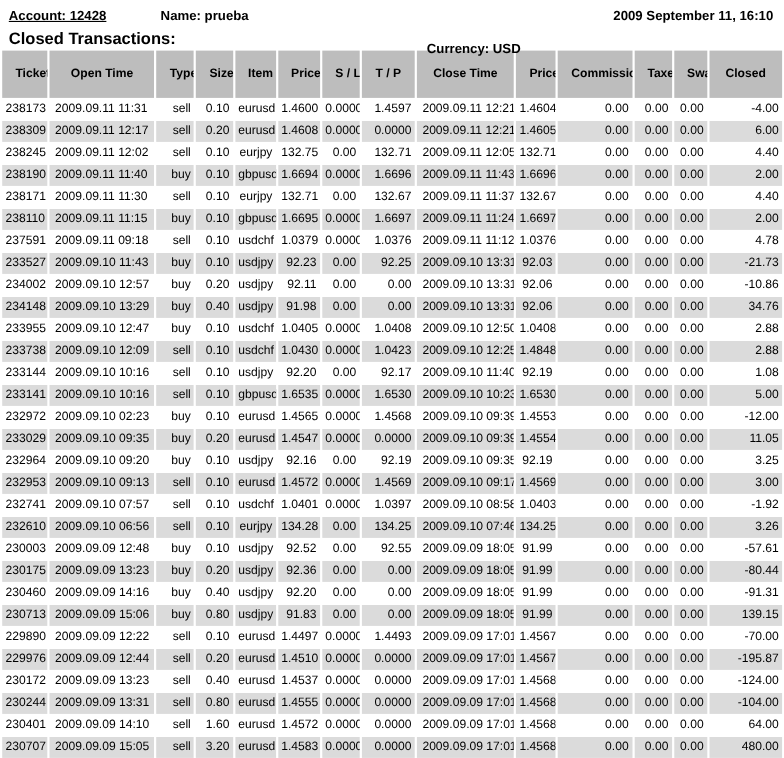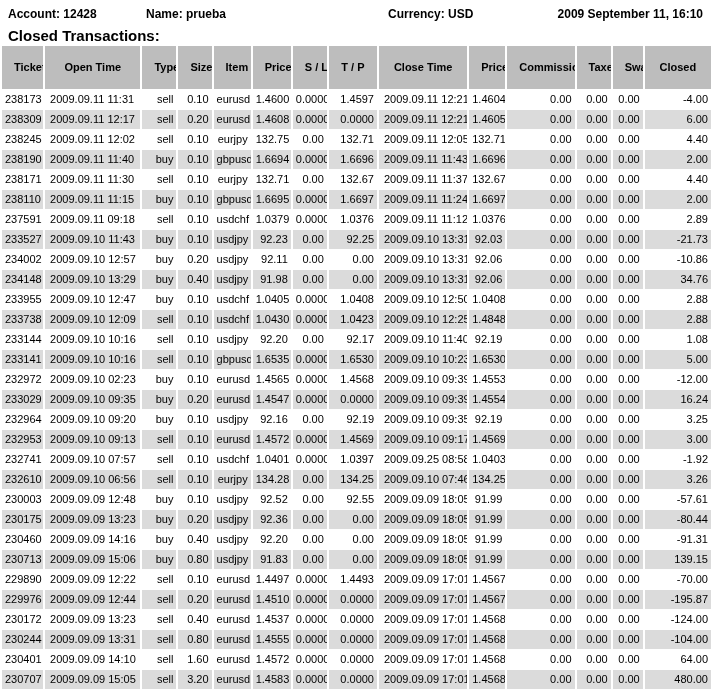--- a/index.html
+++ b/index.html
@@ -2,23 +2,23 @@
 <html style="--header-row: #bdbdbd; --stripe-row: #dbdbdb; --background: #ffffff;"><head>
 <meta charset="utf-8">
 <style>
   html,body{margin:0;padding:0;}
   body{
     width:713px;height:689px;overflow:hidden;background:#fff;
     font-family:"Liberation Sans",sans-serif;color:#000;
   }
   .topbar{position:relative;height:24px;font-weight:bold;font-size:12px;}
   .topbar span{position:absolute;top:7px;white-space:nowrap;}
-  .acct{left:8px;}
+  .acct{left:8px;text-decoration:underline;}
   .name{left:146px;}
-  .curr{left:388px;}
+  .curr{left:388px;margin-top:30px;}
   .dt{right:10px;}
   .section-title{font-weight:bold;font-size:15px;margin:3px 0 1px 8px;}
   table{
     table-layout:fixed;width:713px;
     border-collapse:separate;border-spacing:2px 1px;
     font-size:11px;margin-top:1px;
   }
   th{
     background:var(--header-row,#bdbdbd);
     font-weight:bold;height:19px;line-height:19px;
@@ -184,21 +184,21 @@
         <td>0.10</td>
         <td>usdchf</td>
         <td>1.0379</td>
         <td>0.0000</td>
         <td>1.0376</td>
         <td>2009.09.11 11:12</td>
         <td>1.0376</td>
         <td>0.00</td>
         <td>0.00</td>
         <td>0.00</td>
-        <td>2.89</td>
+        <td>4.78</td>
       </tr>
       <tr class="stripe">
         <td>233527</td>
         <td>2009.09.10 11:43</td>
         <td>buy</td>
         <td>0.10</td>
         <td>usdjpy</td>
         <td>92.23</td>
         <td>0.00</td>
         <td>92.25</td>
@@ -328,21 +328,21 @@
         <td>0.20</td>
         <td>eurusd</td>
         <td>1.4547</td>
         <td>0.0000</td>
         <td>0.0000</td>
         <td>2009.09.10 09:39</td>
         <td>1.4554</td>
         <td>0.00</td>
         <td>0.00</td>
         <td>0.00</td>
-        <td>16.24</td>
+        <td>11.05</td>
       </tr>
       <tr>
         <td>232964</td>
         <td>2009.09.10 09:20</td>
         <td>buy</td>
         <td>0.10</td>
         <td>usdjpy</td>
         <td>92.16</td>
         <td>0.00</td>
         <td>92.19</td>
@@ -371,21 +371,21 @@
       </tr>
       <tr>
         <td>232741</td>
         <td>2009.09.10 07:57</td>
         <td>sell</td>
         <td>0.10</td>
         <td>usdchf</td>
         <td>1.0401</td>
         <td>0.0000</td>
         <td>1.0397</td>
-        <td>2009.09.25 08:58</td>
+        <td>2009.09.10 08:58</td>
         <td>1.0403</td>
         <td>0.00</td>
         <td>0.00</td>
         <td>0.00</td>
         <td>-1.92</td>
       </tr>
       <tr class="stripe">
         <td>232610</td>
         <td>2009.09.10 06:56</td>
         <td>sell</td>

